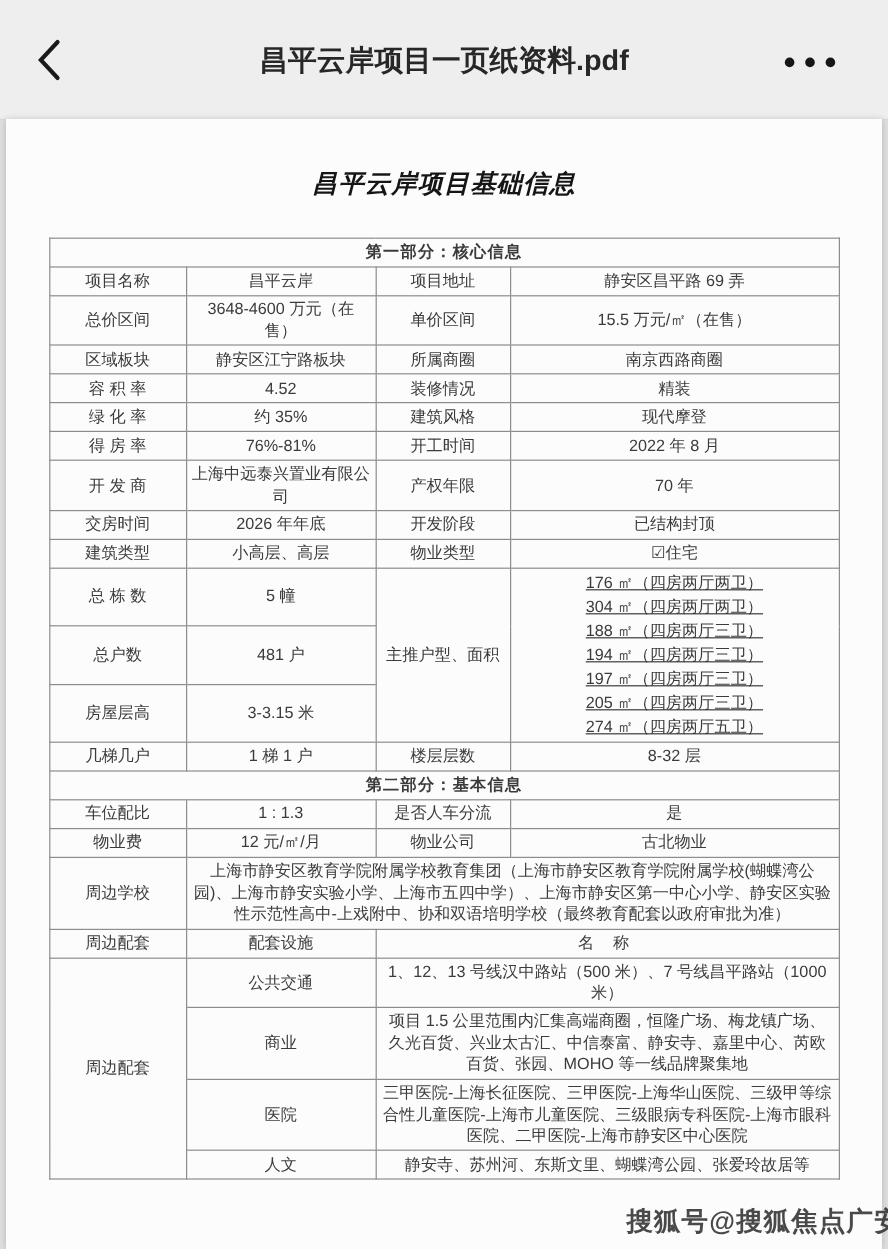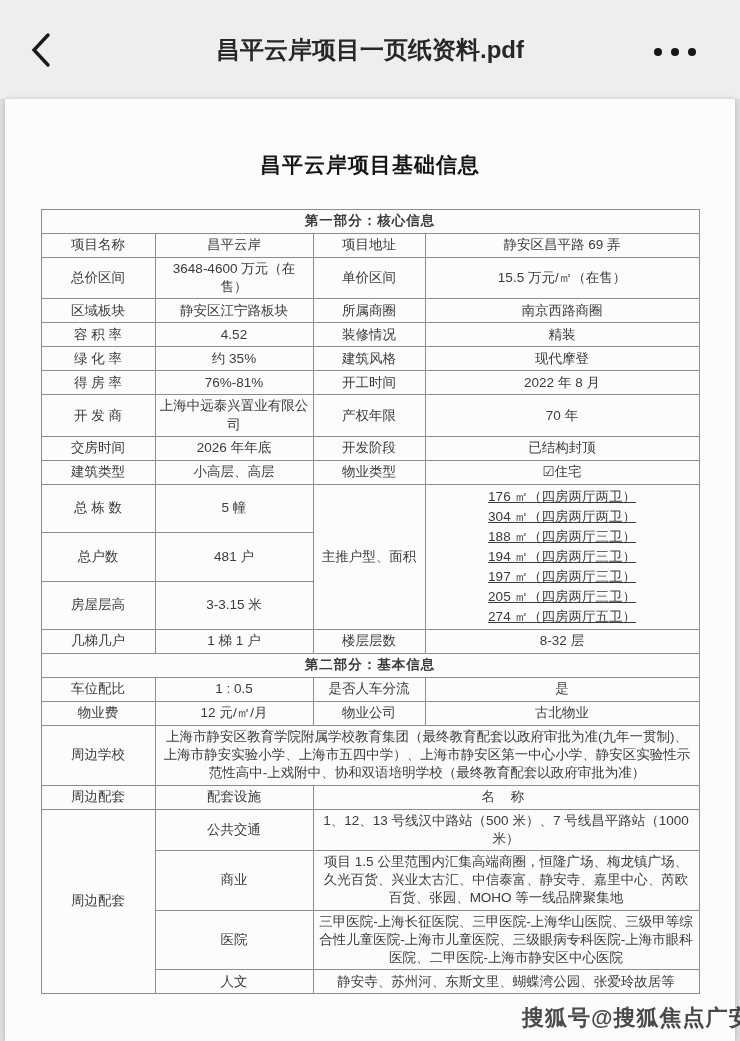--- a/index.html
+++ b/index.html
@@ -33,25 +33,26 @@
   .menu-btn i {
     width: 8px; height: 8px; border-radius: 50%; background: #161616; display: block;
   }
   
   .page-card {
     position: absolute; top: 99px; left: 5px; right: 5px; bottom: 0;
     background: #fcfcfc;
     box-shadow: 0 0 5px rgba(0,0,0,.18);
   }
   .doc-title {
-    margin: 52px 0 0 0;
+    margin: 41px 0 0 0;
     text-align: center;
     font-size: 21px; line-height: 28px;
     font-weight: 700; color: #151515;
     letter-spacing: 1px;
+    font-style: italic;
   }
   
   table.info {
     width: 658px; margin: 30px auto 0 auto;
     border-collapse: collapse; table-layout: fixed;
   }
   table.info td {
     border: 1px solid #8d8d8d;
     text-align: center; vertical-align: middle;
     font-size: 13.5px; color: #3b3b3b;
@@ -197,34 +198,34 @@
       <td>楼层层数</td>
       <td>8-32 层</td>
     </tr>
 
     <tr>
           <td class="sec" colspan="4">第二部分：基本信息</td>
         </tr>
 
     <tr>
       <td>车位配比</td>
-      <td>1 : 0.5</td>
+      <td>1 : 1.3</td>
       <td>是否人车分流</td>
       <td>是</td>
     </tr>
     <tr>
       <td>物业费</td>
       <td>12 元/㎡/月</td>
       <td>物业公司</td>
       <td>古北物业</td>
     </tr>
 
     <tr>
       <td>周边学校</td>
-      <td colspan="3" class="multi">上海市静安区教育学院附属学校教育集团（最终教育配套以政府审批为准(九年一贯制)、上海市静安实验小学、上海市五四中学）、上海市静安区第一中心小学、静安区实验性示范性高中-上戏附中、协和双语培明学校（最终教育配套以政府审批为准）</td>
+      <td colspan="3" class="multi">上海市静安区教育学院附属学校教育集团（上海市静安区教育学院附属学校(蝴蝶湾公园)、上海市静安实验小学、上海市五四中学）、上海市静安区第一中心小学、静安区实验性示范性高中-上戏附中、协和双语培明学校（最终教育配套以政府审批为准）</td>
     </tr>
 
     <tr>
       <td>周边配套</td>
       <td>配套设施</td>
       <td colspan="2" class="name-head">名  称</td>
     </tr>
 
     <tr>
       <td rowspan="4">周边配套</td>

